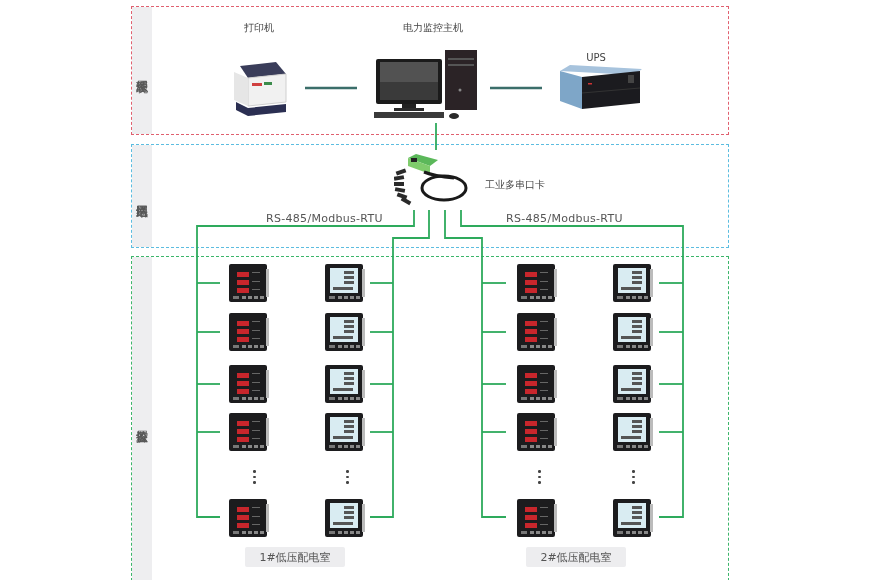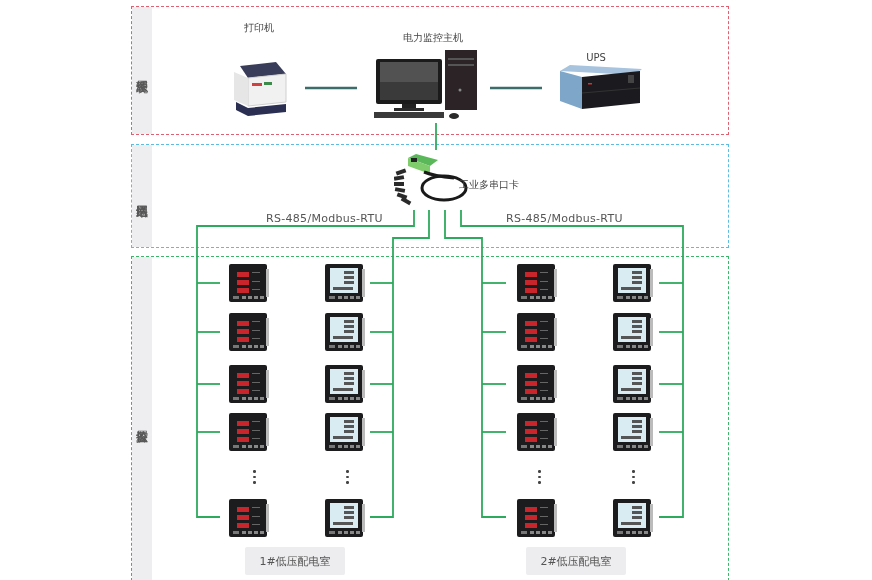--- a/index.html
+++ b/index.html
@@ -8,21 +8,21 @@
   .layer { position:absolute; left:131px; width:598px; box-sizing:border-box; }
   .layer-sys { top:6px; height:129px; border:1.5px dashed #e0606f; }
   .layer-net { top:144px; height:104px; border:1.5px dashed #5cbde0; }
   .layer-dev { top:256px; height:330px; border:1.5px dashed #3cb56a; }
   .layer-label { position:absolute; left:0; top:0; bottom:0; width:20px; background:#eeeef0;
                  display:flex; align-items:center; justify-content:center; }
   .layer-label span { writing-mode:vertical-rl; text-orientation:upright; font-size:12px;
                       color:#555; letter-spacing:0px; line-height:14px; }
   .title { position:absolute; font-size:10px; color:#444; white-space:nowrap; transform:translateX(-50%); }
   .proto { position:absolute; font-size:11px; color:#555; white-space:nowrap; letter-spacing:0.3px; }
-  .room { position:absolute; width:100px; height:28px; background:#ededef; border-radius:2px;
+  .room { position:absolute; width:100px; height:20px; background:#ededef; border-radius:2px;
           font-size:11px; color:#555; display:flex; align-items:center; justify-content:center; }
   svg.wires { position:absolute; left:0; top:0; }
   .dev { position:absolute; }
   .dots { position:absolute; width:3px; }
   .dots i { display:block; width:2.5px; height:2.5px; background:#444; border-radius:50%; margin-bottom:3px; }
 </style>
 </head>
 <body>
 
 <div class="layer layer-sys">
@@ -77,21 +77,21 @@
     <g>
       <line x1="659" y1="283" x2="683" y2="283"></line>
         <line x1="659" y1="332" x2="683" y2="332"></line>
       <line x1="659" y1="384" x2="683" y2="384"></line>
         <line x1="659" y1="432" x2="683" y2="432"></line>
     </g>
   </g>
 </svg>
 
 <div class="title" style="left:259px; top:21px;">打印机</div>
-<div class="title" style="left:433px; top:31px;">电力监控主机</div>
+<div class="title" style="left:433px; top:21px;">电力监控主机</div>
 <div class="title" style="left:596px; top:21px;margin-top:31px;">UPS</div>
 
 <svg class="dev" style="left:232px; top:58px;" width="58" height="62">
   <polygon points="8,8 44,4 54,16 16,20" fill="#3a3d5a"></polygon>
   <polygon points="16,20 54,16 54,44 16,48" fill="#f1f1f1" stroke="#cfcfcf"></polygon>
   <polygon points="2,14 16,20 16,48 2,42" fill="#e6e6e6"></polygon>
   <rect x="20" y="25" width="10" height="3" fill="#d04040"></rect>
   <rect x="32" y="24" width="8" height="3" fill="#3b8b4b"></rect>
   <polygon points="4,44 16,50 54,46 54,54 16,58 4,52" fill="#2b2f52"></polygon>
 </svg>
@@ -127,21 +127,21 @@
   <path d="M30,20 Q40,24 60,26" stroke="#1a1a1a" stroke-width="3" fill="none"></path>
   <g fill="#2a2a2a">
     <rect x="2" y="18" width="10" height="4" transform="rotate(-20 7 20)"></rect>
     <rect x="0" y="24" width="10" height="4" transform="rotate(-10 5 26)"></rect>
     <rect x="0" y="30" width="10" height="4"></rect>
     <rect x="1" y="36" width="10" height="4" transform="rotate(10 6 38)"></rect>
     <rect x="3" y="42" width="10" height="4" transform="rotate(20 8 44)"></rect>
     <rect x="7" y="47" width="10" height="4" transform="rotate(30 12 49)"></rect>
   </g>
 </svg>
-<div class="title" style="left:489px; top:178px;">工业多串口卡</div>
+<div class="title" style="left:515px; top:178px;">工业多串口卡</div>
 <div class="proto" style="left:266px; top:212px;">RS-485/Modbus-RTU</div>
 <div class="proto" style="left:506px; top:212px;">RS-485/Modbus-RTU</div>
 
 <div id="meters">
     <div class="dev" style="left: 228px; top: 263px;"><svg width="42" height="40">
         <rect x="1" y="1" width="38" height="38" rx="2" fill="#1c1c1e"></rect>
         <rect x="38" y="6" width="3" height="28" fill="#bbb"></rect>
         <rect x="9" y="9" width="12" height="5" fill="#c8262c"></rect>
         <rect x="9" y="17" width="12" height="5" fill="#c8262c"></rect>
         <rect x="9" y="25" width="12" height="5" fill="#c8262c"></rect>

